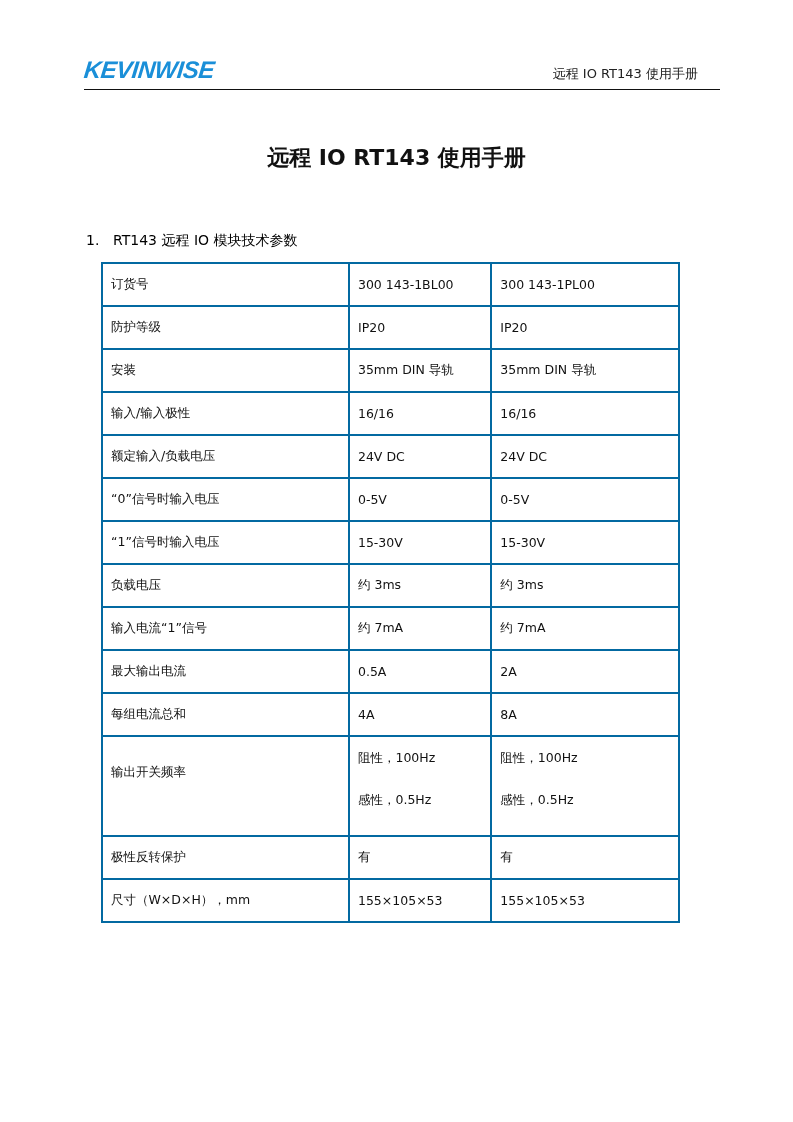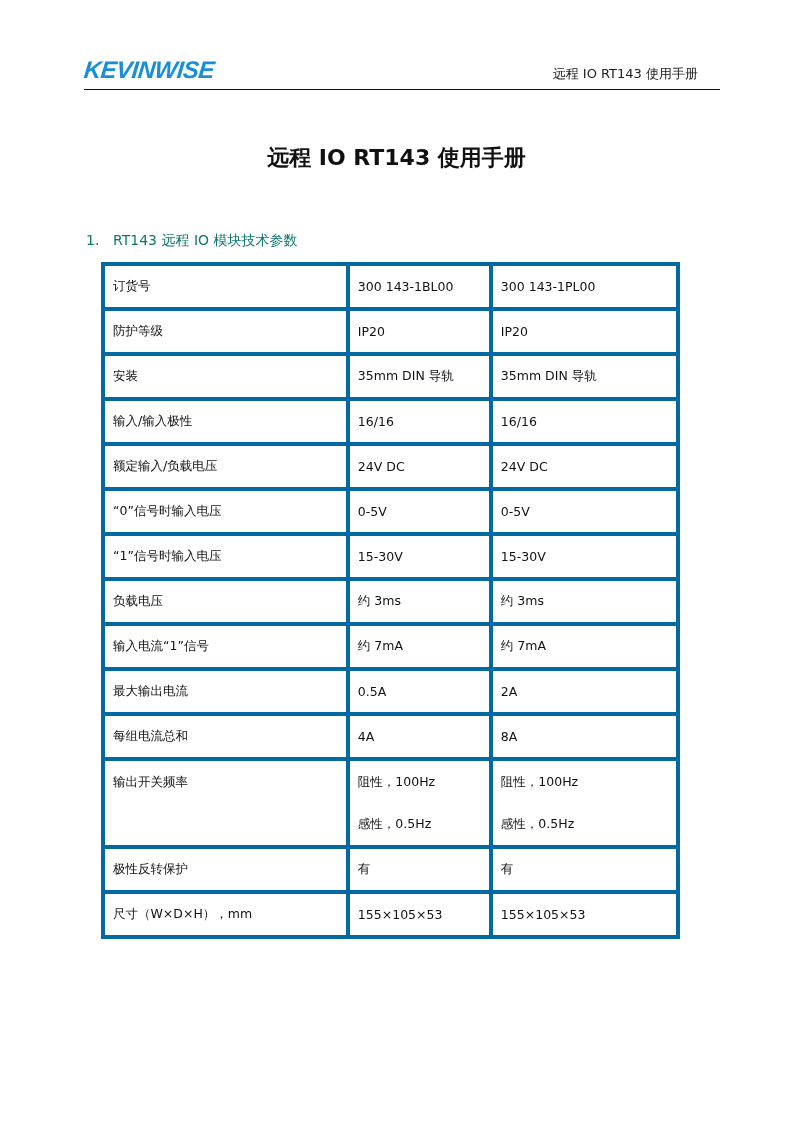--- a/index.html
+++ b/index.html
@@ -23,40 +23,40 @@
   .header-title {
     position: absolute; right: 22px; top: 13px;
     font-size: 13px; color: #222;
   }
   .doc-title {
     position: absolute; left: 0; width: 793px; top: 143px;
     text-align: center; font-size: 22px; font-weight: bold; color: #111;
   }
   .section-heading {
     position: absolute; left: 86px; top: 232px;
-    font-size: 14px; color: #0f766e;
+    font-size: 14px; color: #000000;
   }
   .section-heading .num { display: inline-block; width: 27px; }
   table.spec {
     position: absolute; left: 101px; top: 262px;
     border-collapse: collapse; width: 579px;
     font-size: 12.5px; color: #111;
   }
   table.spec td {
-    border: 4px solid #0369a1;
+    border: 2px solid #0369a1;
     padding: 0 0 0 8px;
     height: 41px;
     vertical-align: middle;
   }
   table.spec td.c0 { width: 239px; }
   table.spec td.c1 { width: 133px; }
   table.spec td.c2 { width: 179px; }
   table.spec tr.double td { height: 84px; vertical-align: top; }
   table.spec tr.double .line { height: 42px; line-height: 42px; }
-  table.spec tr.double td.c0 { padding-top: 0; line-height: 42px; }
+  table.spec tr.double td.c0 { padding-top: 14px; line-height: 42px; }
 </style>
 </head>
 <body>
 
 <div class="header">
   <div class="logo">KEVINWISE</div>
   <div class="header-title">远程 IO RT143 使用手册</div>
 </div>
 
 <div class="doc-title">远程 IO RT143 使用手册</div>

